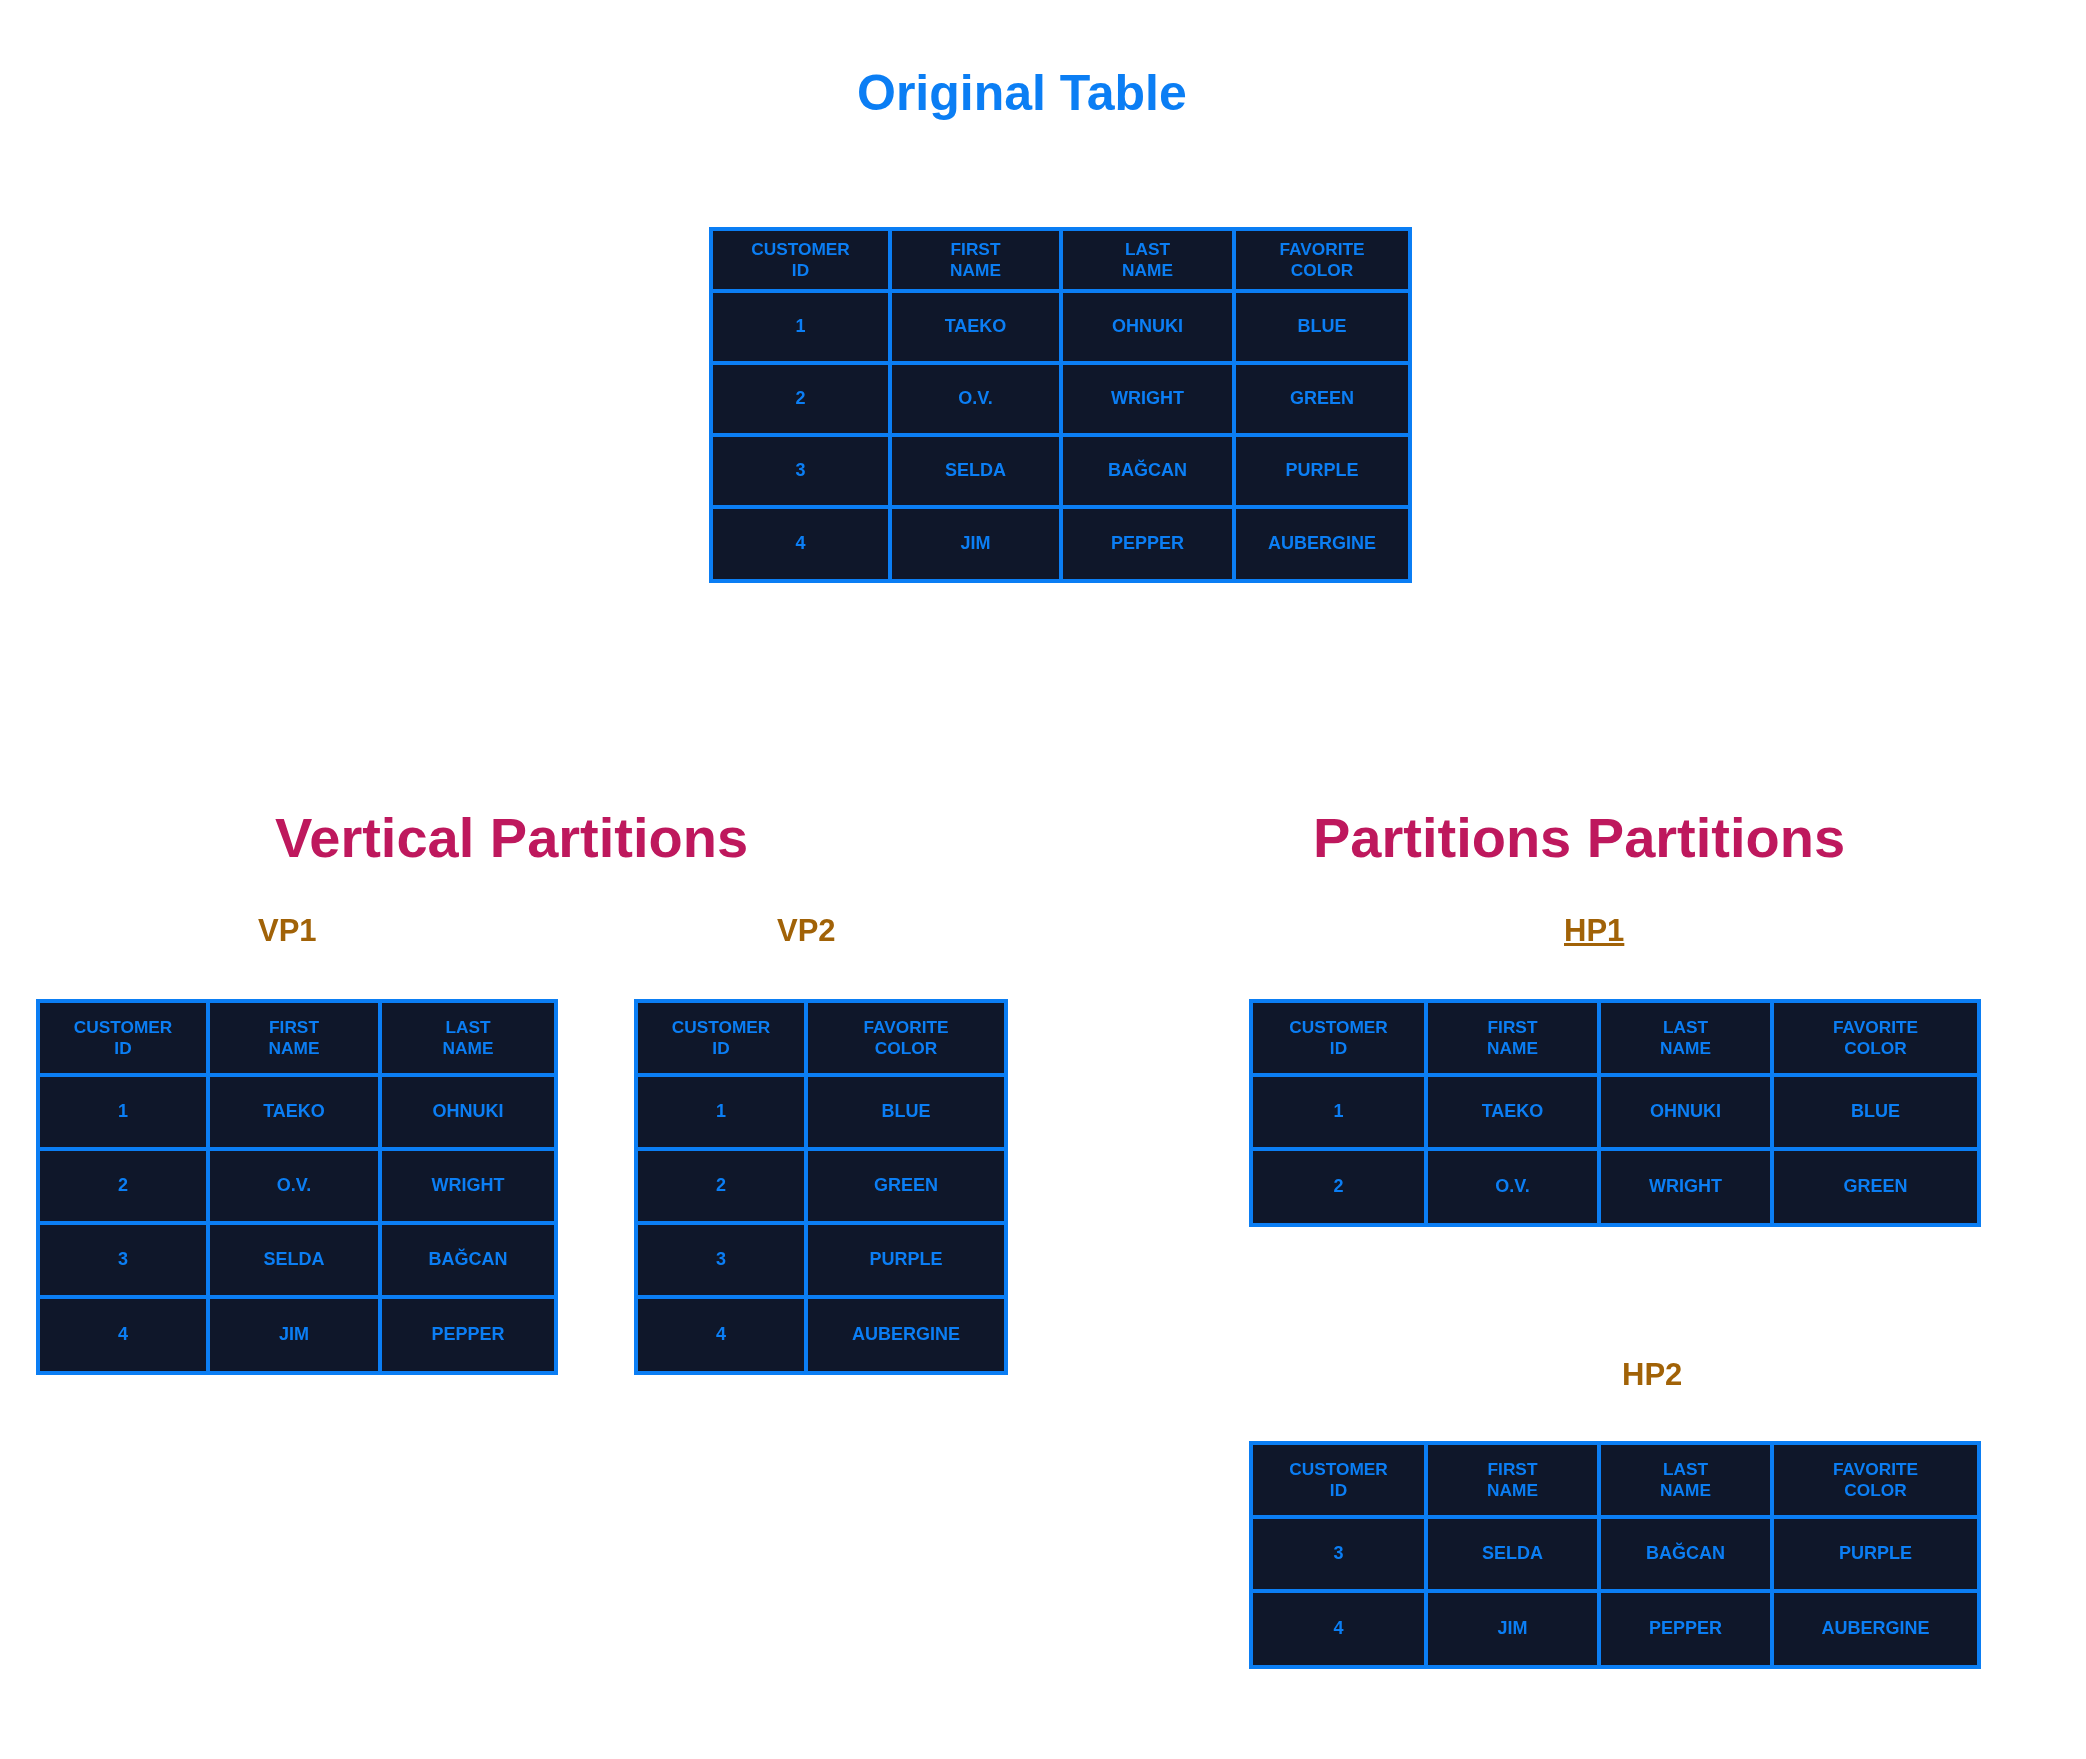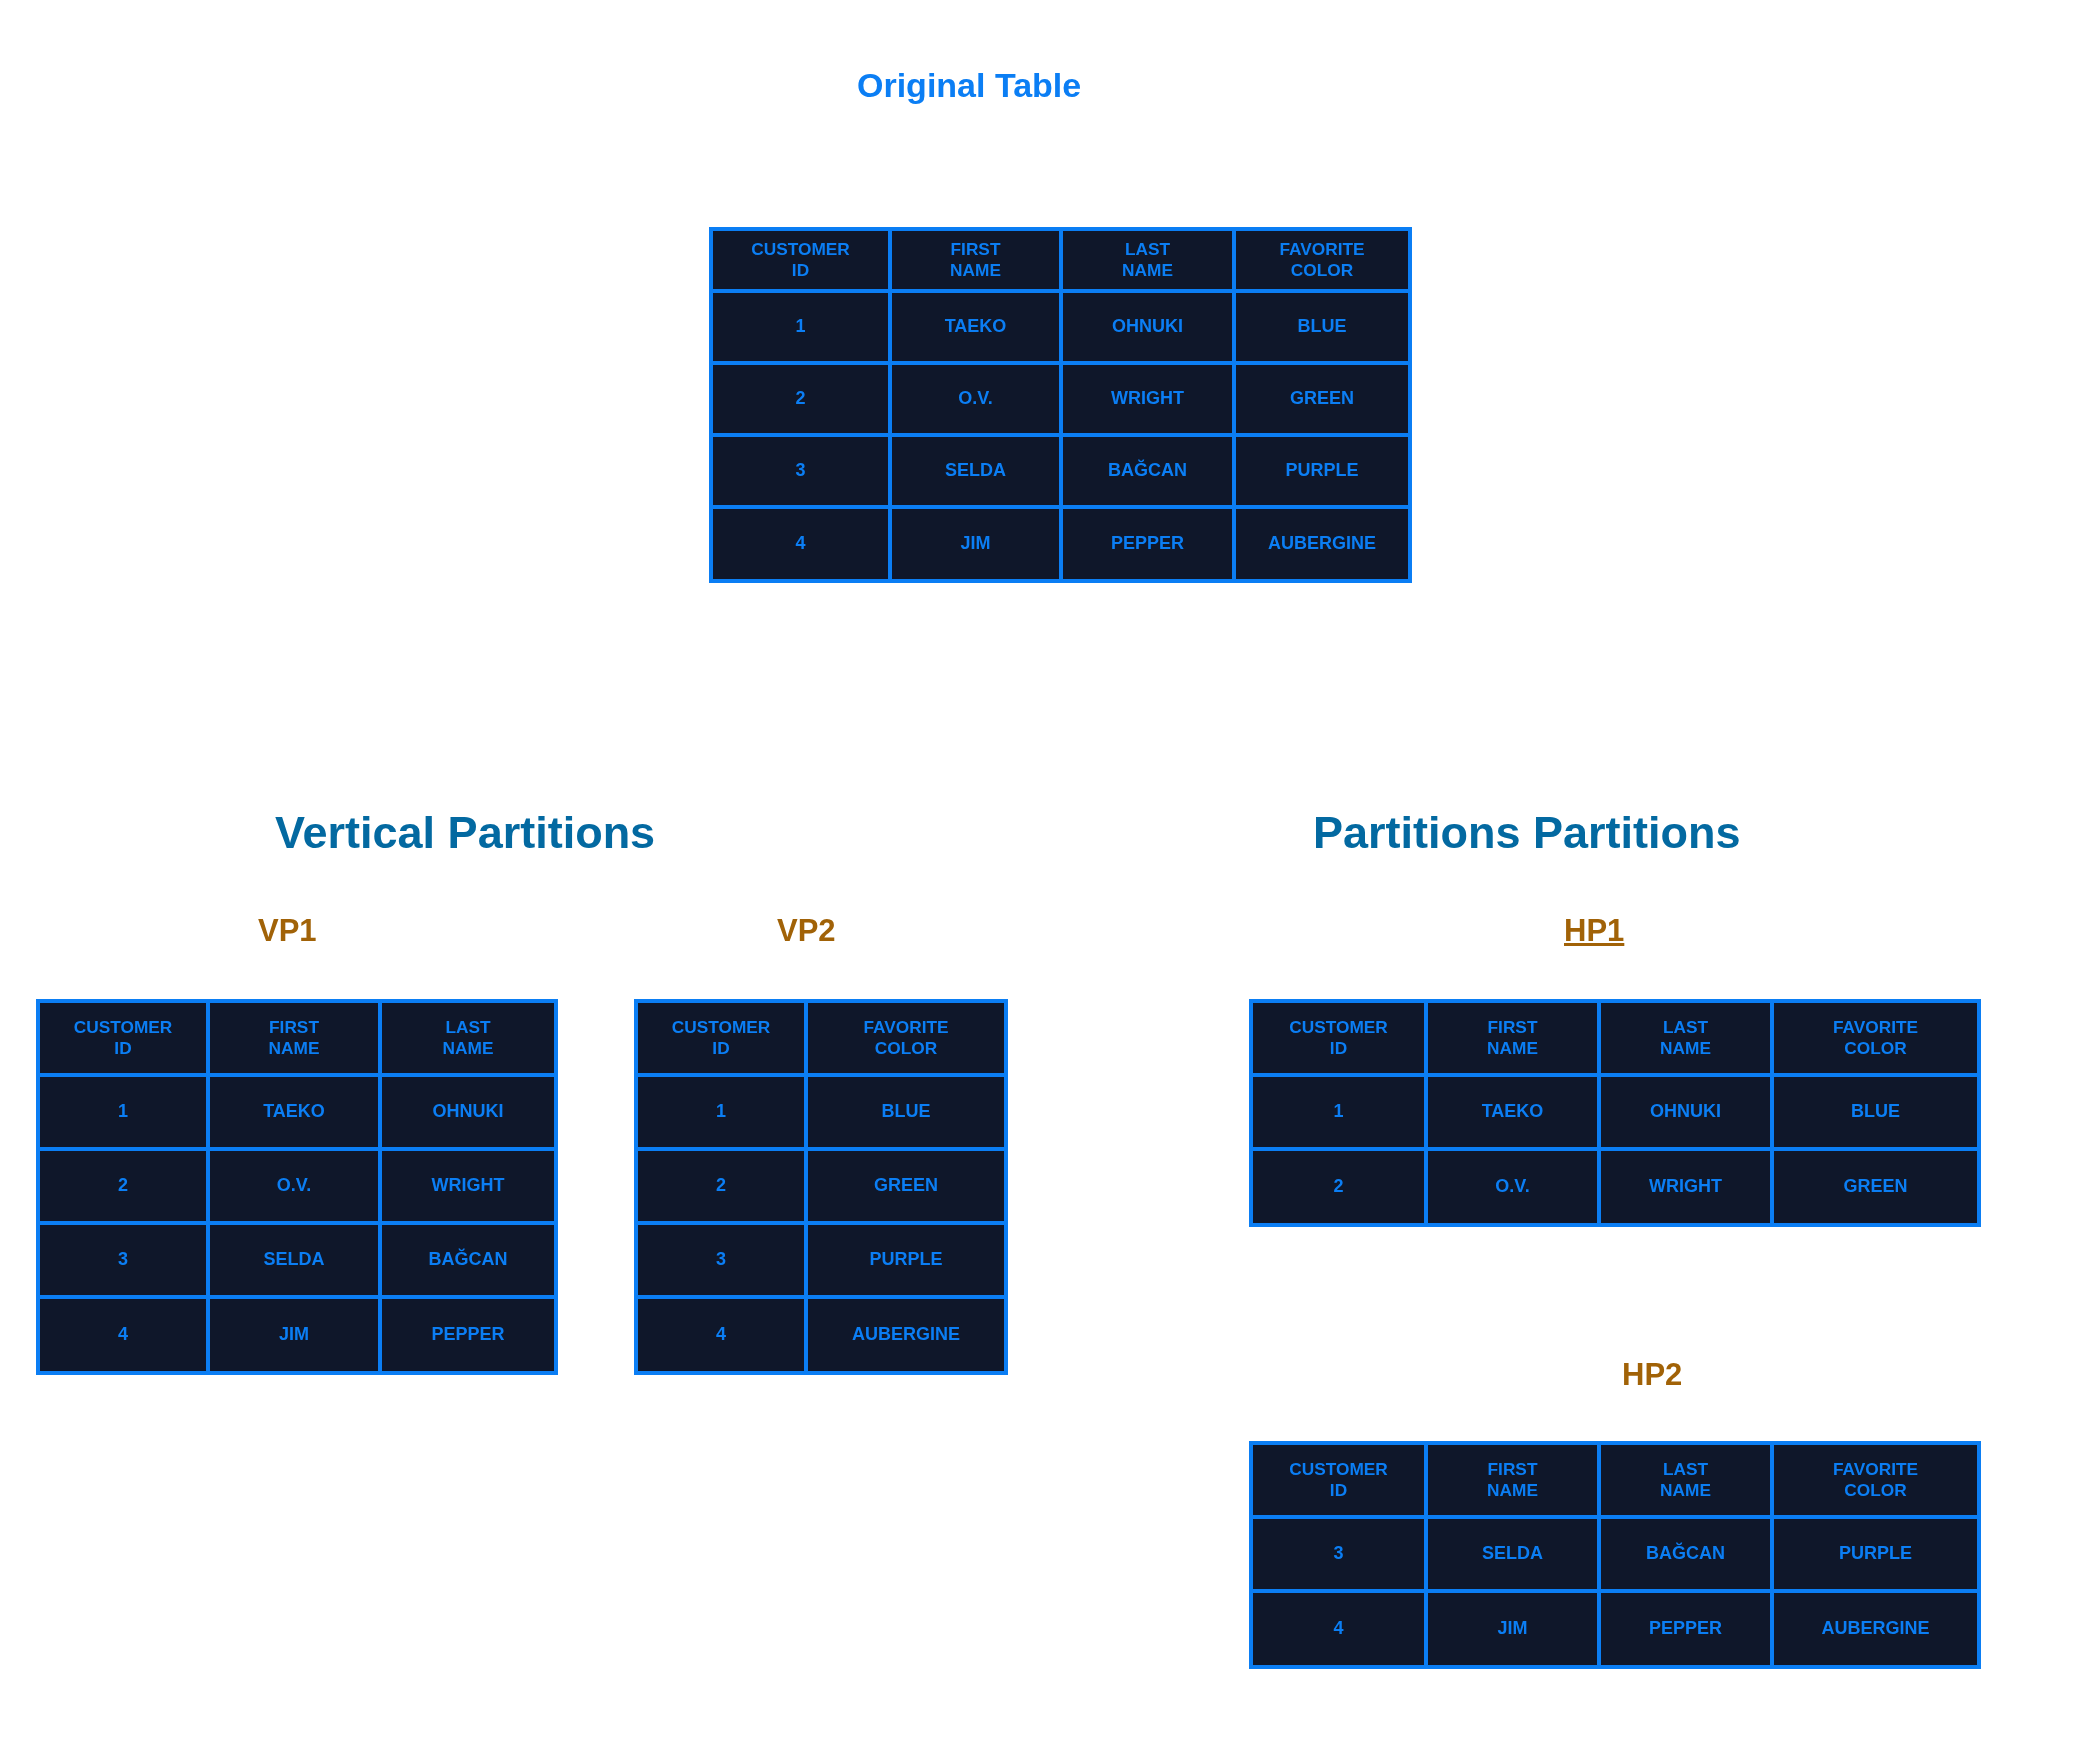--- a/index.html
+++ b/index.html
@@ -12,32 +12,32 @@
     width: 2087px;
     height: 1759px;
     position: relative;
     font-family: "Liberation Sans", "DejaVu Sans", sans-serif;
     -webkit-font-smoothing: antialiased;
   }
 
   
   .main-title {
     position: absolute;
-    font-size: 34px;
+    font-size: 50px;
     font-weight: bold;
     color: #0b7ef4;
     letter-spacing: 0px;
     white-space: nowrap;
     line-height: 1;
   }
   .section-title {
     position: absolute;
-    font-size: 45px;
+    font-size: 56px;
     font-weight: bold;
-    color: #0369a1;
+    color: #be185d;
     white-space: nowrap;
     line-height: 1;
   }
   .sub-label {
     position: absolute;
     font-size: 31px;
     font-weight: bold;
     color: #a16207;
     white-space: nowrap;
     line-height: 1;

